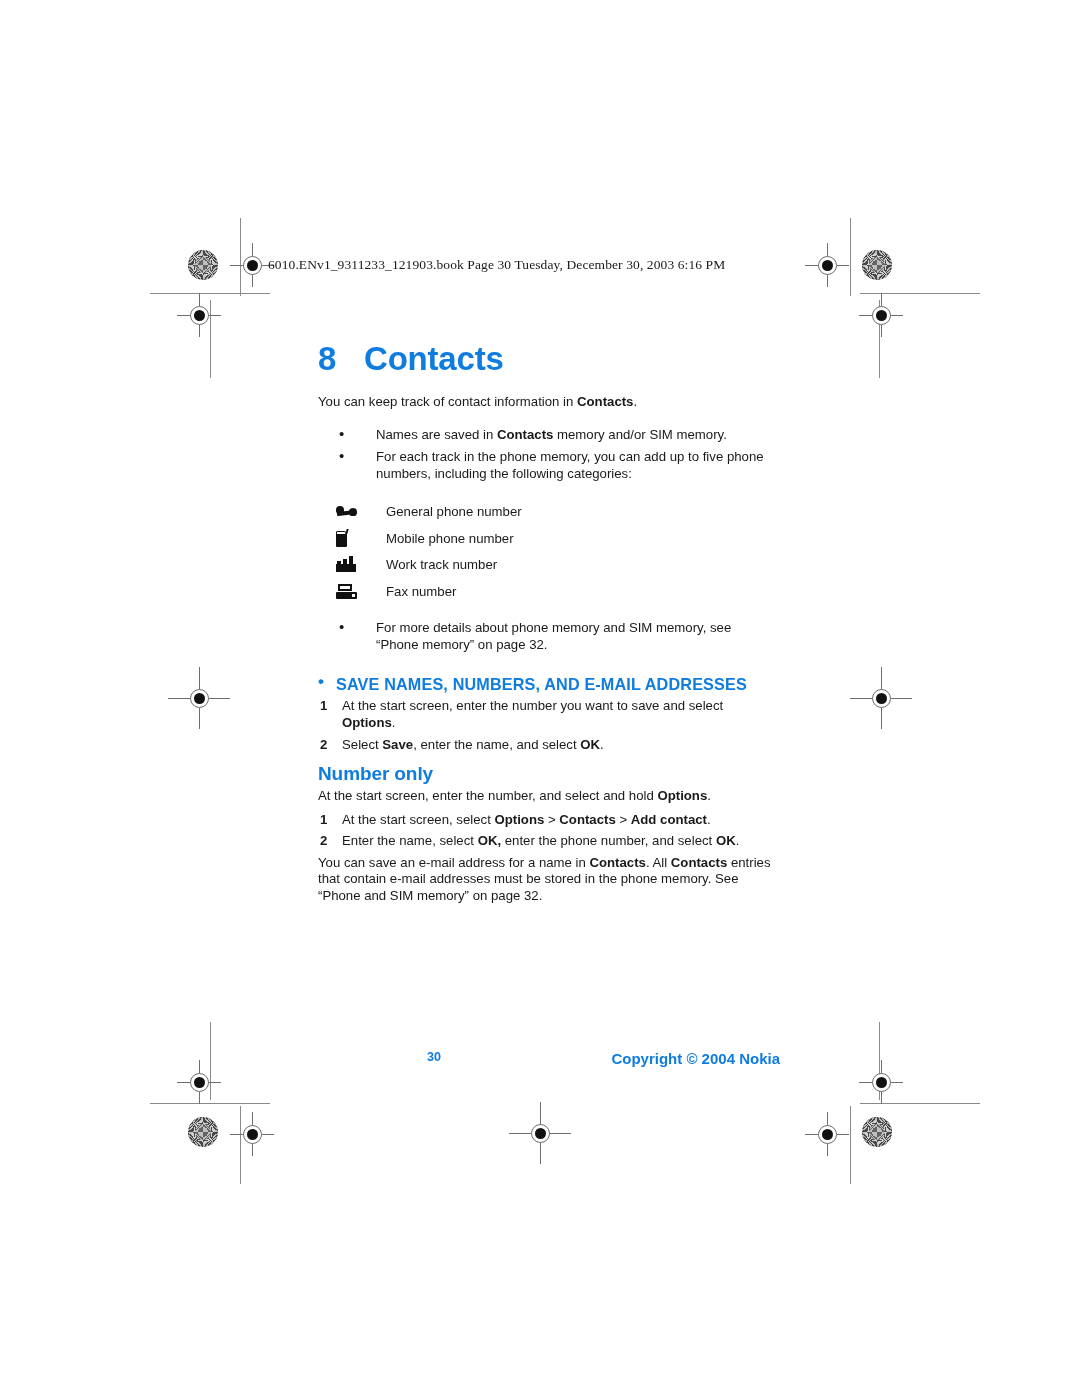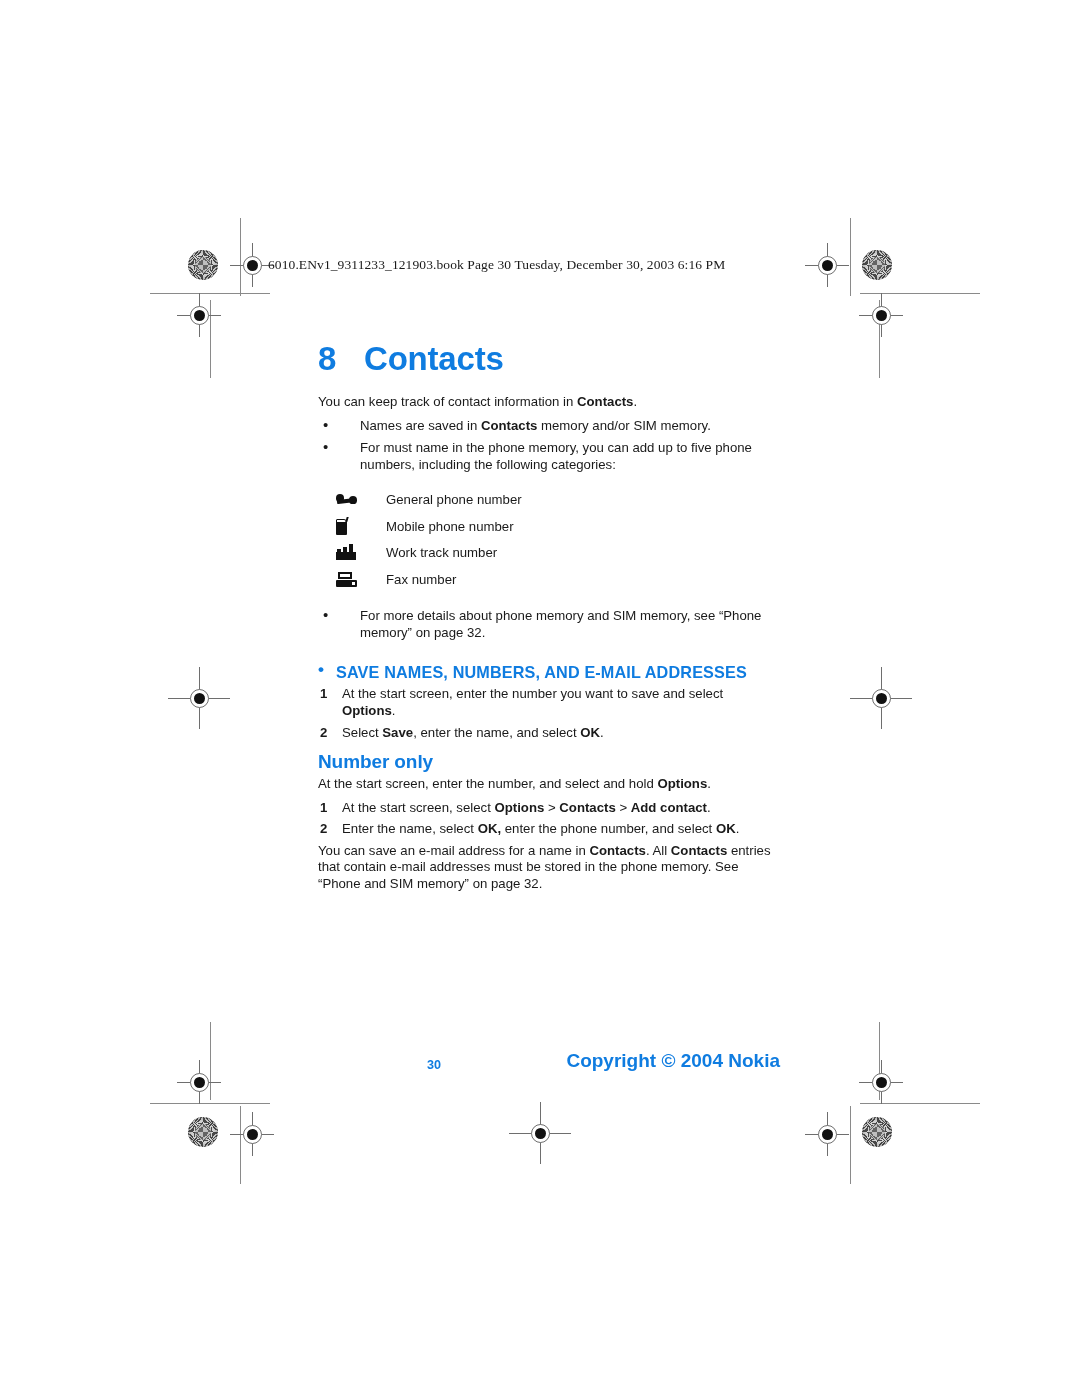--- a/index.html
+++ b/index.html
@@ -94,21 +94,21 @@
   }
   .chapter-num { width: 46px; flex: 0 0 46px; }
 
   p.body {
     margin: 0 0 7px 0;
     font-size: 13.2px;
     line-height: 16.5px;
   }
   b { font-weight: bold; }
 
-  ul.bullets { margin: 0; padding: 0; list-style: none; }
+  ul.bullets { margin: 16px; padding: 0; list-style: none; }
   ul.bullets > li {
     position: relative;
     padding-left: 42px;
     font-size: 13.2px;
     line-height: 16.6px;
     margin-bottom: 6px;
   }
   ul.bullets > li::before {
     content: "\2022";
     position: absolute;
@@ -248,34 +248,34 @@
     font-weight: bold;
     font-size: 13.2px;
   }
 
   
   .footer {
     position: absolute;
     left: 318px; top: 1050px;
     width: 462px;
     display: flex;
-    align-items: flex-end;
+    align-items: flex-start;
   }
   .folio {
     width: 232px;
     text-align: center;
     color: #0f7ce0;
     font-size: 12.6px;
     font-weight: bold;
   }
   .copyright {
     flex: 1;
     text-align: right;
     color: #0f7ce0;
-    font-size: 19px;
+    font-size: 15px;
     font-weight: bold;
   }
 </style>
 </head>
 <body>
 
 <div class="marks">
 
   <div class="trim-line trim-h" style="left:150px;  top:293px;  width:120px;"></div>
   <div class="trim-line trim-v" style="left:240px;  top:218px;  height:78px;"></div>
@@ -377,21 +377,21 @@
     <span class="chapter-num">8</span>
     <span>Contacts</span>
   </h1>
 
   <p class="body">
     <span>You can keep track of contact information in </span><b>Contacts</b><span>.</span>
   </p>
 
   <ul class="bullets" id="bullets-top">
       <li><span>Names are saved in </span><b>Contacts</b><span> memory and/or SIM memory.</span></li>
-      <li><span>For must name in the phone memory, you can add up to five phone numbers, including the following categories:</span></li>
+      <li><span>For each track in the phone memory, you can add up to five phone numbers, including the following categories:</span></li>
     </ul>
 
   <div class="icon-rows" id="category-rows">
       <div class="icon-row">
         <div class="icon-cell">
           <span class="ic ic-telephone">
             <span class="e1"></span>
             <span class="e2"></span>
             <span class="bar"></span>
           </span>

